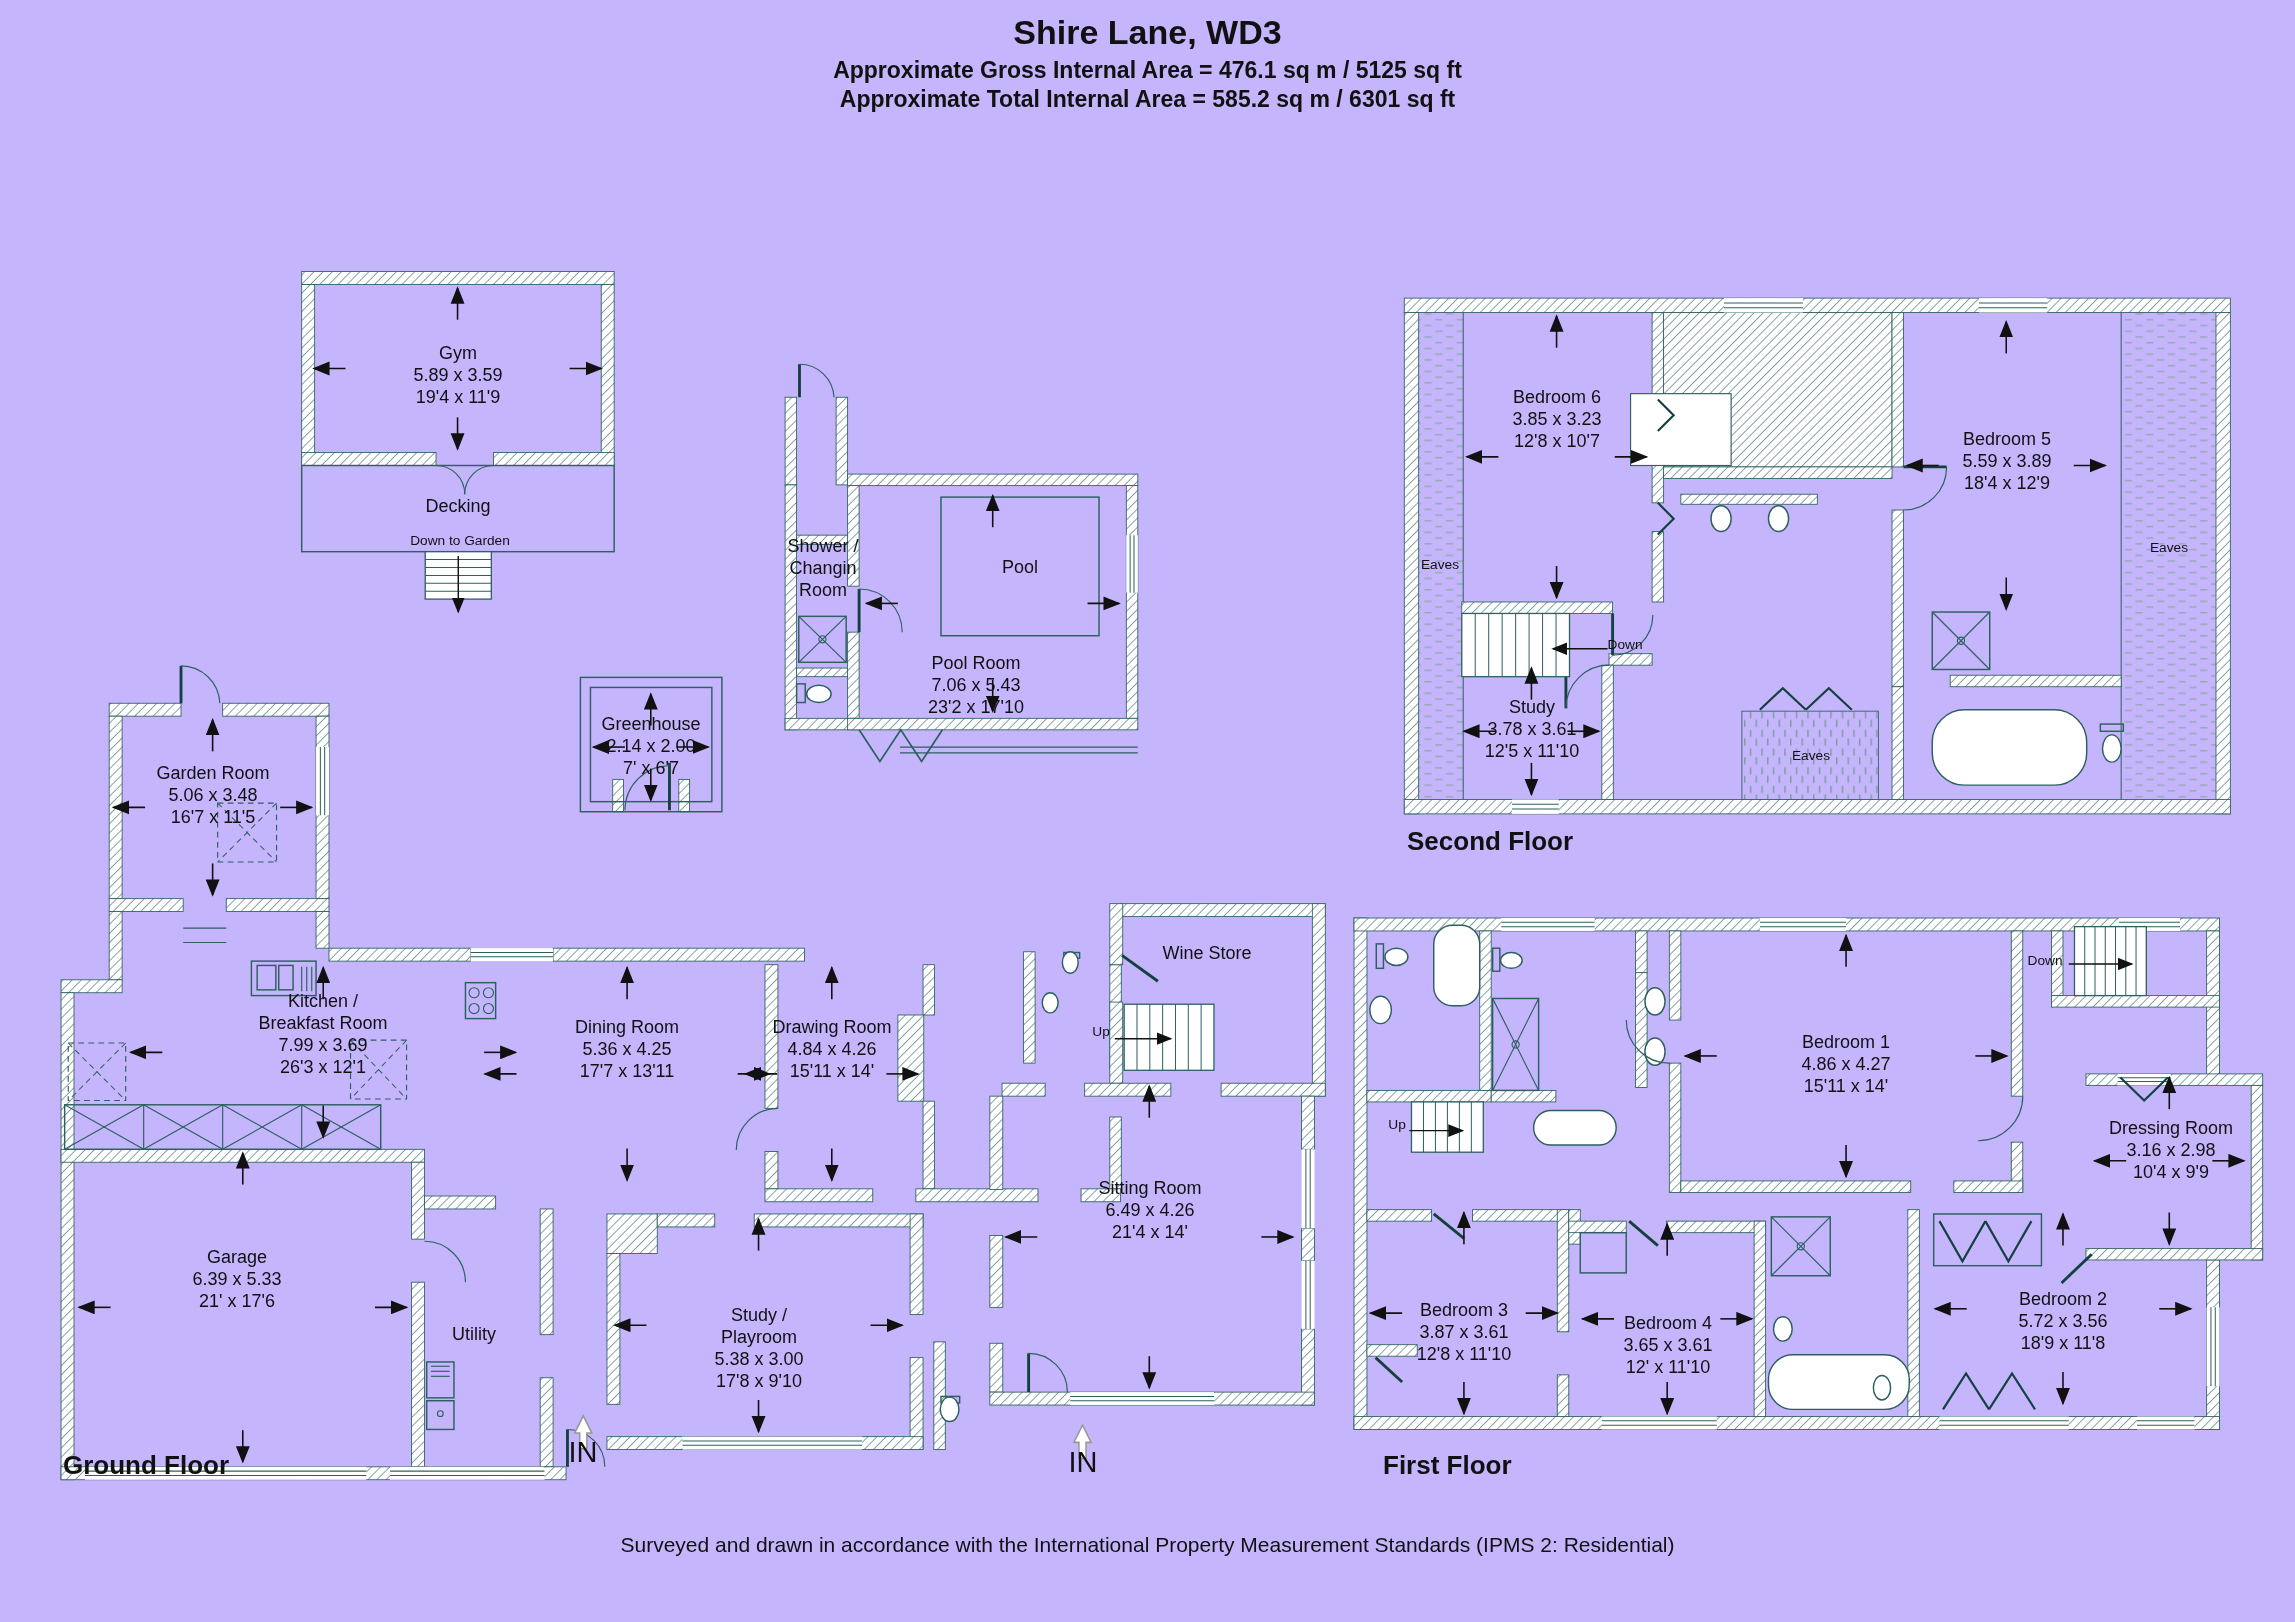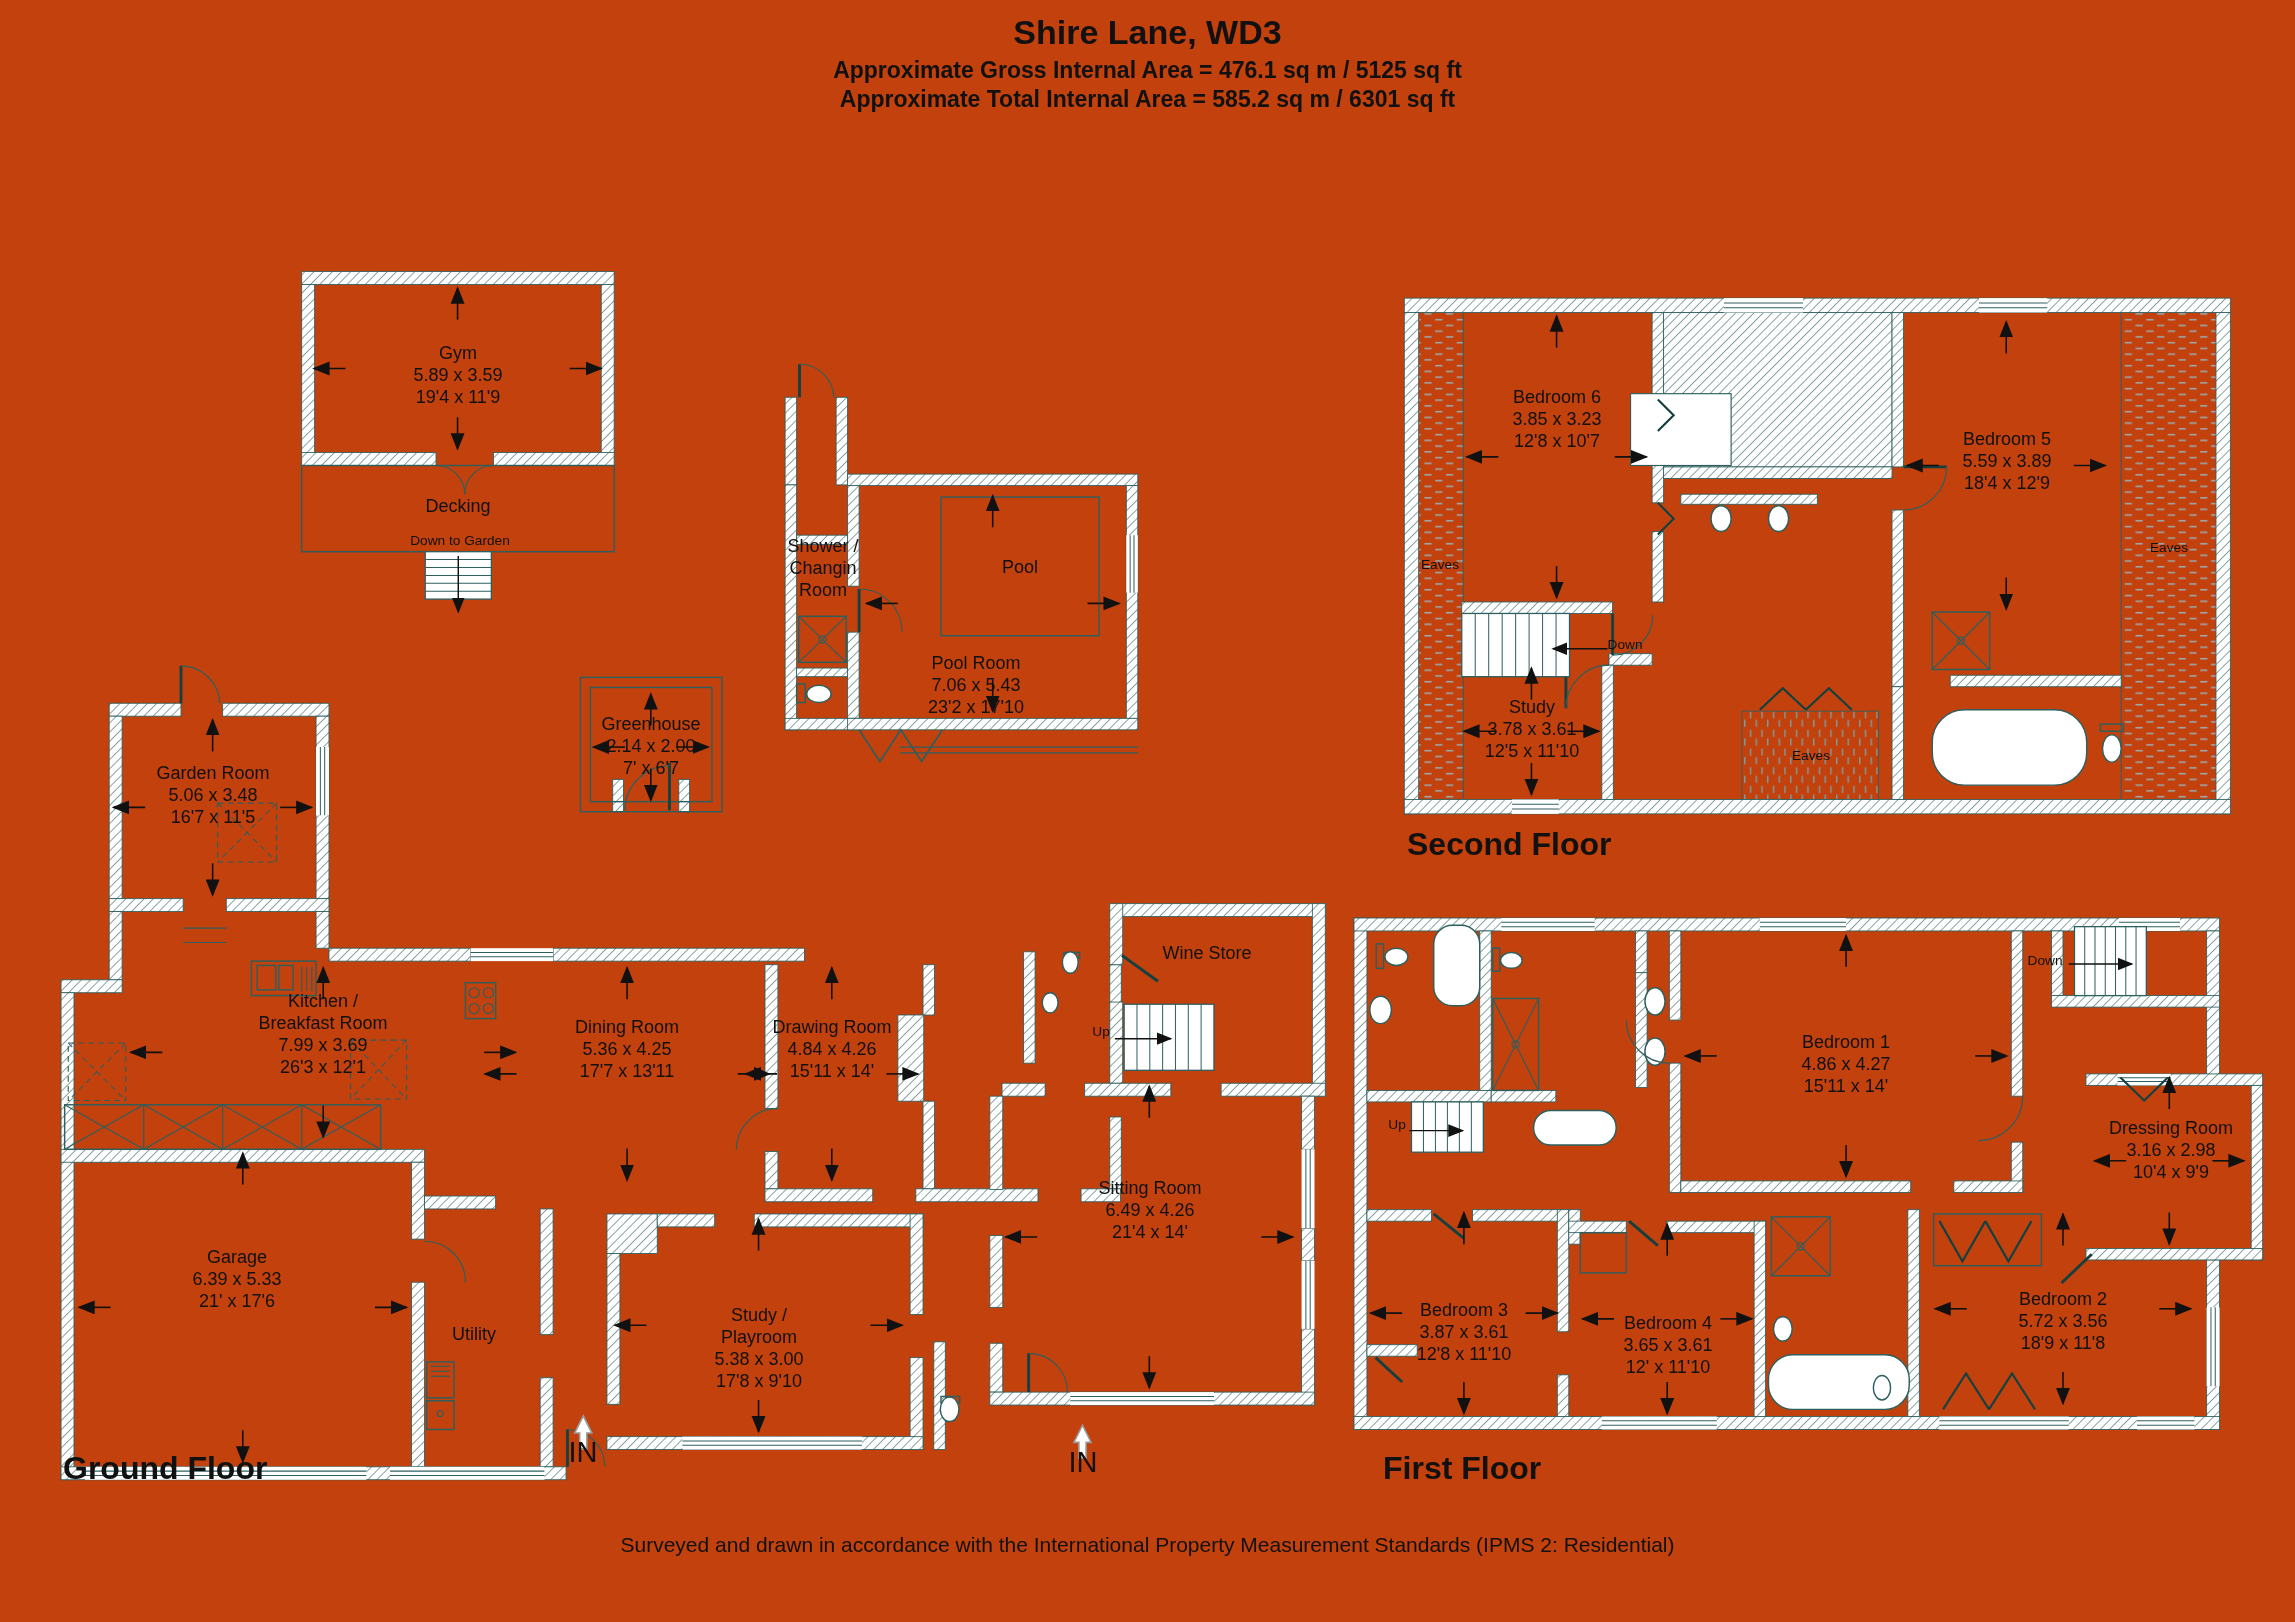--- a/index.html
+++ b/index.html
@@ -1,23 +1,23 @@
 <!DOCTYPE html>
 <html style="font-size:11.5px"><head>
 <meta charset="utf-8">
 <style>
   html,body{margin:0;padding:0;background:#fff;}
-  .canvas{position:relative;width:2295px;height:1622px;background:#c2410c;overflow:hidden;
+  .canvas{position:relative;width:2295px;height:1622px;background:#c4b5fd;overflow:hidden;
           font-family:"Liberation Sans",sans-serif;color:#111;}
   svg{position:absolute;left:0;top:0;}
   .lbl{position:absolute;transform:translate(-50%,-50%);text-align:center;
        font-size:18px;line-height:1.22;white-space:nowrap;color:#111;}
   .sm{font-size:13.7px;}
   .big{font-size:29px;}
-  .ttl{position:absolute;font-weight:bold;font-size:32px;transform:none;white-space:nowrap;}
+  .ttl{position:absolute;font-weight:bold;font-size:26px;transform:none;white-space:nowrap;}
   .hdr{position:absolute;left:0;top:13px;width:100%;text-align:center;}
   .hdr h1{margin:0 0 4.3px 0;font-size:34px;font-weight:bold;}
   .hdr div{font-size:23px;line-height:1.23;font-weight:bold;}
   .ftr{position:absolute;left:0;top:1529px;width:100%;text-align:center;font-size:21px;line-height:1.55;}
 </style>
 </head>
 <body>
 
 <div class="canvas">
 

